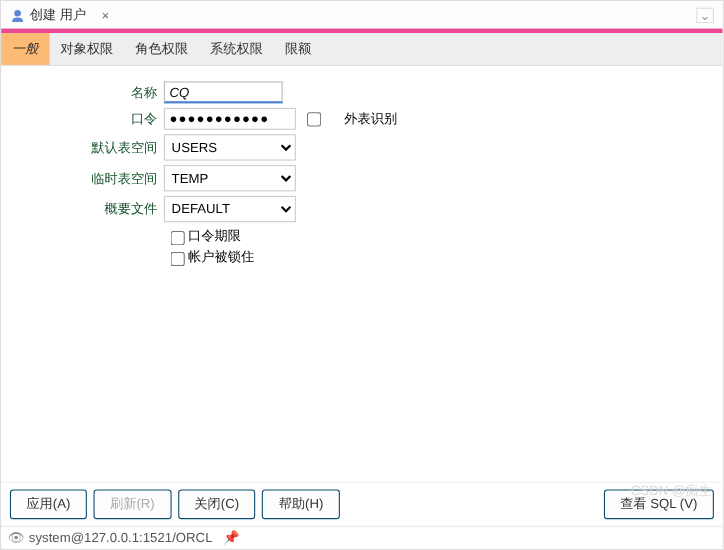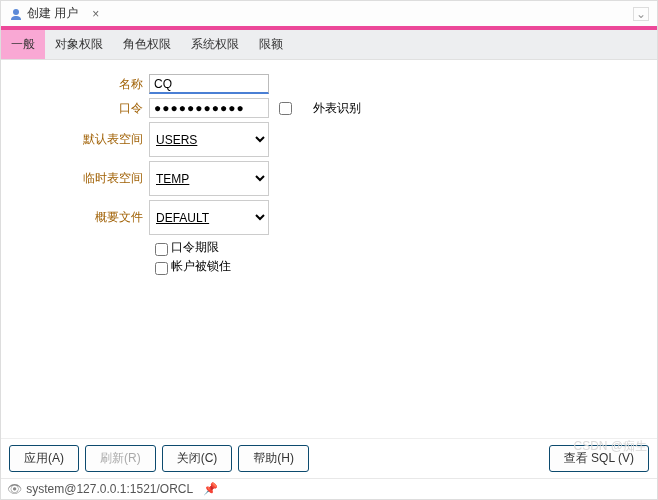--- a/index.html
+++ b/index.html
@@ -5,28 +5,28 @@
 * { margin: 0; padding: 0; box-sizing: border-box; font-family: "Microsoft YaHei", Arial, sans-serif; font-size: 12px; }
 body { background: #fff; width: 658px; height: 500px; display: flex; flex-direction: column; border: 1px solid #ddd; }
 .title-bar { display: flex; align-items: center; padding: 4px 8px; border-bottom: 4px solid #ec4899; background: #fdfdfd; }
 .title-bar .icon { width: 14px; height: 14px; margin-right: 4px; display: inline-flex; align-items: center; }
 .title-bar .title { color: #333; }
 .title-bar .close-x { margin-left: 10px; color: #666; cursor: pointer; padding: 0 4px; }
 .title-bar .spacer { flex: 1; }
 .title-bar .chevron { color: #999; cursor: pointer; border: 1px solid #ddd; width: 16px; height: 14px; text-align: center; line-height: 12px; }
 .tab-bar { background: #edeef0; padding: 0; display: flex; border-bottom: 1px solid #e0e0e0; }
 .tab { padding: 6px 10px; color: #333; cursor: pointer; }
-.tab.selected { background: #f9a8d4; }
+.tab.selected { background: #fdba74; font-style: italic; }
 .form-area { flex: 1; padding: 14px 20px; }
 .form-row { display: flex; align-items: center; margin-bottom: 4px; }
-.form-label { width: 128px; text-align: right; padding-right: 6px; color: #a16207; }
+.form-label { width: 128px; text-align: right; padding-right: 6px; color: #14532d; }
 .text-input { width: 120px; height: 20px; border: 1px solid #bbb; border-bottom: 2px solid #4a7fd4; padding: 1px 4px; font-size: 12px; outline: none; }
-.text-input.wide { width: 120px; }
+.text-input.wide { width: 108px; font-style: italic; }
 .pw-input { width: 120px; height: 20px; border: 1px solid #ccc; padding: 1px 4px; font-size: 12px; letter-spacing: 1px; }
-.select { width: 120px; height: 35px; border: 1px solid #ccc; background: #fff; font-size: 12px; padding: 0 2px; text-decoration: underline; }
+.select { width: 120px; height: 24px; border: 1px solid #ccc; background: #fff; font-size: 12px; padding: 0 2px; }
 .cb-inline { margin-left: 10px; display: flex; align-items: center; gap: 21px; }
 .cb-inline input { margin: 0; }
 .cb-row { margin-left: 134px; display: flex; align-items: flex-end; gap: 3px; margin-bottom: 2px; }
 .button-bar { padding: 6px 8px; display: flex; gap: 6px; border-top: 1px solid #eee; }
 .btn { padding: 4px 14px; border: 1px solid #0c4a6e; background: #fdfdfd; border-radius: 3px; cursor: pointer; color: #333; }
 .btn:disabled, .btn.disabled { color: #aaa; }
 .button-bar .spacer { flex: 1; }
 .status-bar { display: flex; align-items: center; padding: 3px 6px; border-top: 1px solid #e8e8e8; font-size: 11px; color: #555; gap: 4px; }
 .status-bar .eye { color: #888; }
 .status-bar .pin { color: #999; margin-left: 6px; }

